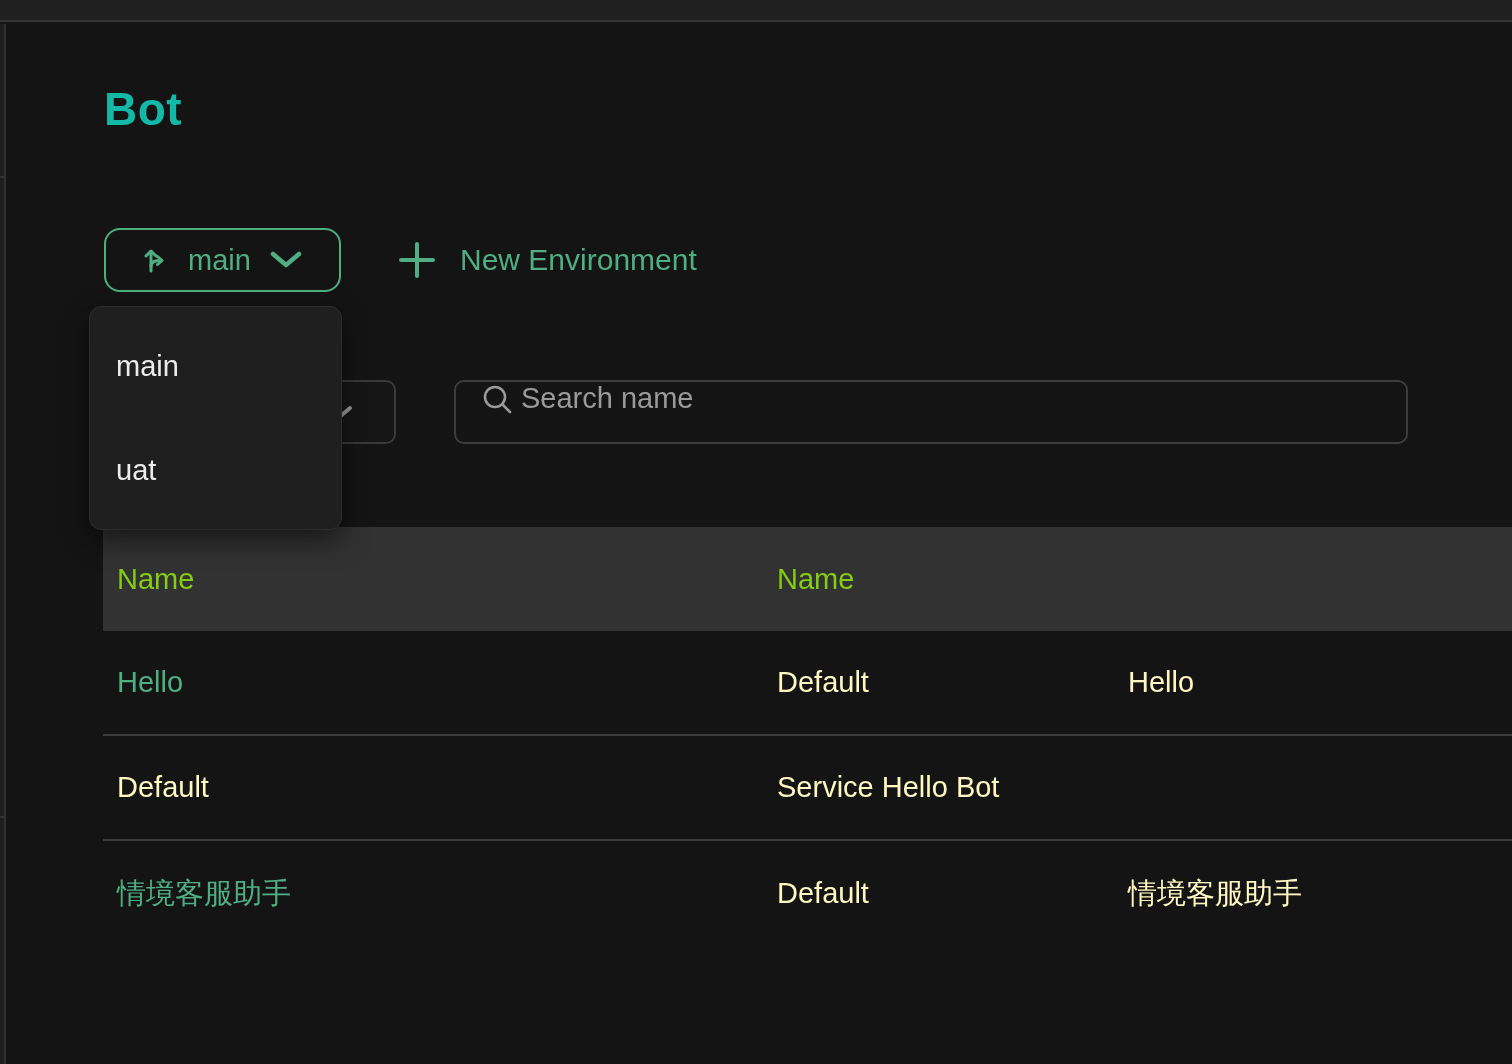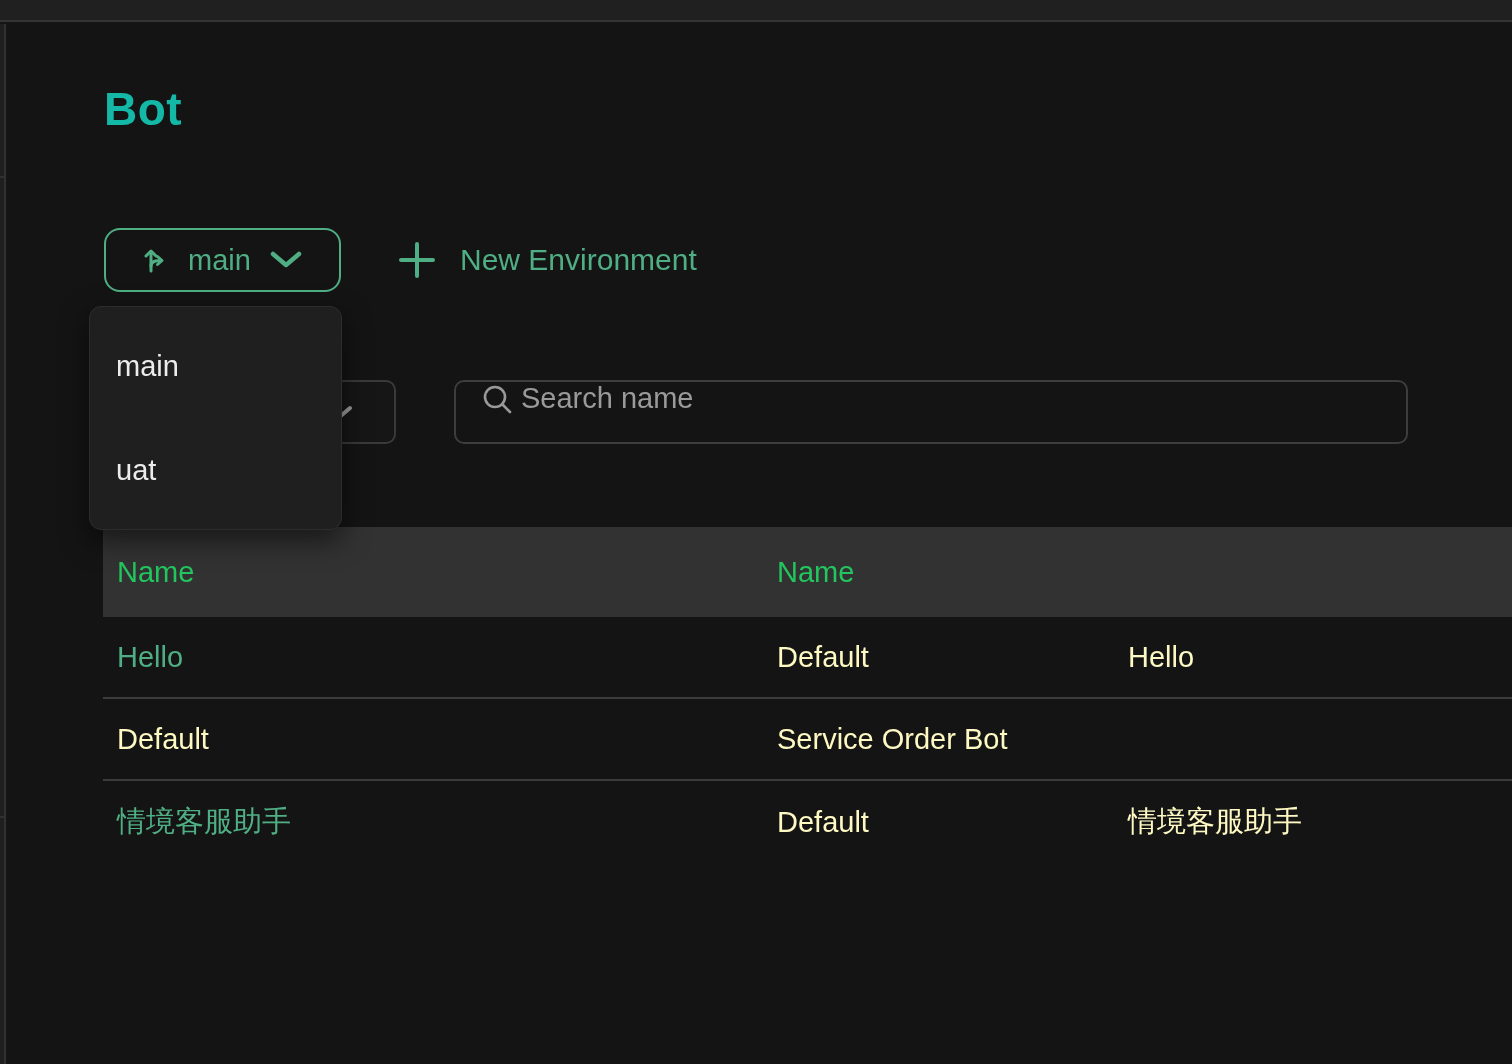--- a/index.html
+++ b/index.html
@@ -81,23 +81,23 @@
     color: #ececec; font-size: 29px; cursor: pointer; border-radius: 8px;
   }
 
   
   .bot-table { position: absolute; left: 103px; top: 527px; width: 1409px; z-index: 10; }
   .t-row {
     display: grid; grid-template-columns: 660px 351px 1fr;
     align-items: center; padding-left: 14px;
   }
   .t-head {
-    background: #323232; height: 90px; color: #22c55e; font-size: 29px;
+    background: #323232; height: 104px; color: #84cc16; font-size: 29px;
   }
-  .t-body-row { height: 82px; font-size: 29px; background: transparent; }
+  .t-body-row { height: 105px; font-size: 29px; background: transparent; }
   .t-body-row.bordered { border-bottom: 2px solid #3c3c3c; }
   .cell-name { color: #4fae84; cursor: pointer; }
   .cell-plain { color: #fef9c3; }
 </style>
 </head>
 <body>
 
 <div class="canvas">
 
   <div class="topbar"></div>
@@ -164,21 +164,21 @@
     </div>
 
     <div class="t-row t-body-row bordered">
       <div class="cell-name">Hello</div>
       <div class="cell-plain">Default</div>
       <div class="cell-plain">Hello</div>
     </div>
 
     <div class="t-row t-body-row bordered">
       <div class="cell-plain">Default</div>
-      <div class="cell-plain">Service Order Bot</div>
+      <div class="cell-plain">Service Hello Bot</div>
     </div>
 
     <div class="t-row t-body-row">
       <div class="cell-name">情境客服助手</div>
       <div class="cell-plain">Default</div>
       <div class="cell-plain">情境客服助手</div>
     </div>
   </div>
 
 </div>

